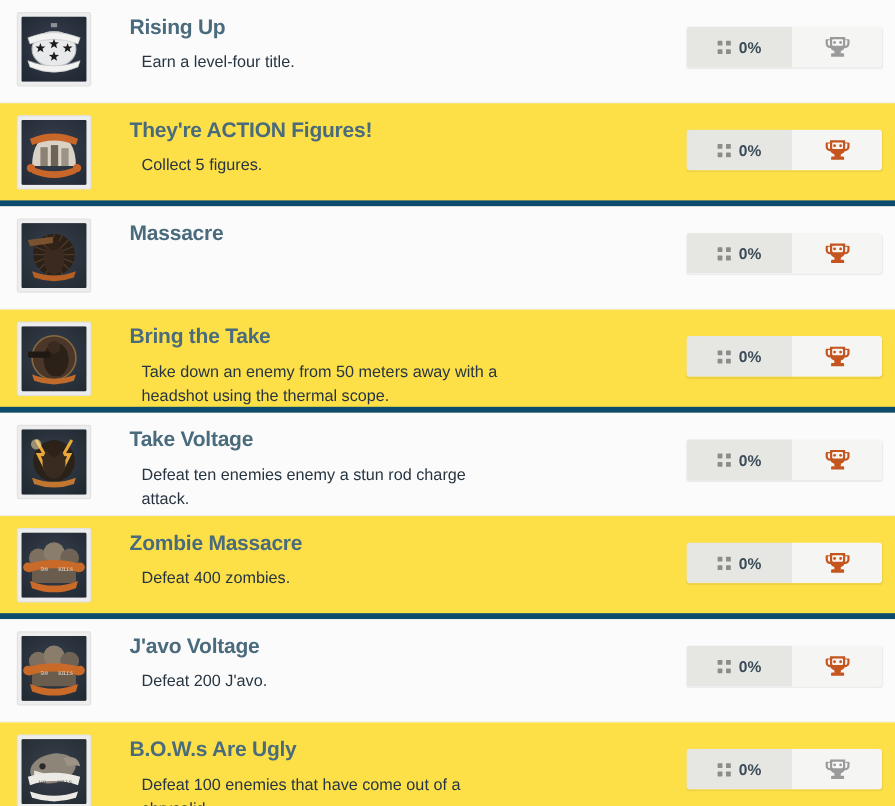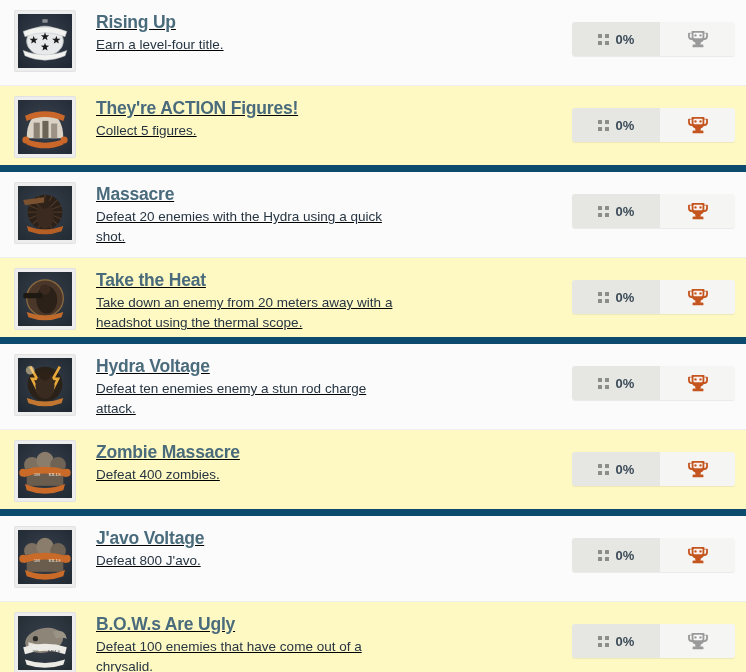--- a/index.html
+++ b/index.html
@@ -26,22 +26,22 @@
   .achievement-row {
     position: relative;
     display: flex;
     align-items: flex-start;
     height: 86px;
     padding: 0;
     background: #fbfbfb;
     border-bottom: 1px solid #efefef;
   }
   .achievement-row.alt {
-    background: #fef9c3;
-    border-bottom: 7px solid #0c4a6e;
+    background: #fde047;
+    border-bottom: 5px solid #0c4a6e;
   }
 
   
   .thumb-wrap {
     flex: 0 0 auto;
     margin: 10px 0 0 14px;
     width: 62px;
     height: 62px;
     padding: 3px;
     background: #ededed;
@@ -55,38 +55,37 @@
     position: relative;
     overflow: hidden;
     background: #1d2530;
   }
   .thumb svg { display: block; width: 100%; height: 100%; }
 
   
   .text-block {
     flex: 1 1 auto;
     min-width: 0;
-    padding: 12px 0 0 20px;
+    padding: 12px 0 0 32px;
     max-width: 420px;
-    text-decoration: underline;
   }
   .ach-title {
     font-size: 17.5px;
     font-weight: bold;
     line-height: 1.15;
     color: #4a6b7c;
     letter-spacing: -0.2px;
     margin: 0 0 3px 0;
     white-space: nowrap;
   }
   .ach-desc {
     font-size: 13.5px;
     line-height: 1.5;
     color: #273542;
-    margin: 0;
+    margin: 10px;
     max-width: 300px;
   }
 
   
   .badge {
     position: absolute;
     top: 22px;
     right: 11px;
     display: flex;
     align-items: stretch;
@@ -267,21 +266,20 @@
             <line x1="31" y1="30" x2="49.5" y2="22.3" stroke="#6b4a2e" stroke-width="1.2" opacity="0.6"></line>
       <ellipse cx="31" cy="34" rx="10" ry="15" fill="#3b2a20"></ellipse>
       <circle cx="31" cy="20" r="6" fill="#2f2219"></circle>
       <path d="M6 16 L30 13 L30 19 L8 22 Z" fill="#7a5230"></path>
       <path d="M10 46 Q31 54 52 46 L50 52 Q31 59 12 52 Z" fill="#b65f25"></path>
           </svg>
         </div>
     </div>
     <div class="text-block">
       <div class="ach-title">Massacre</div>
-      <div class="ach-desc">Defeat 20 enemies with the Hydra using a quick shot.</div>
     </div>
     <div class="badge">
       <div class="badge-progress">
         <span class="dot-grid">
             <i></i>
             <i></i>
             <i></i>
             <i></i>
           </span>
         <span class="pct">0%</span>
@@ -313,22 +311,22 @@
       <circle cx="31" cy="30" r="21" fill="#4a3729"></circle>
       <circle cx="31" cy="30" r="21" fill="none" stroke="#8a6a3f" stroke-width="1.5"></circle>
       <ellipse cx="33" cy="32" rx="12" ry="16" fill="#2c2119"></ellipse>
       <circle cx="31" cy="20" r="6" fill="#3a2a1f"></circle>
       <rect x="6" y="24" width="22" height="6" rx="2" fill="#1e1913"></rect>
       <path d="M10 46 Q31 54 52 46 L50 52 Q31 59 12 52 Z" fill="#c06b2c"></path>
           </svg>
         </div>
     </div>
     <div class="text-block">
-      <div class="ach-title">Take the Heat</div>
-      <div class="ach-desc">Take down an enemy from 20 meters away with a headshot using the thermal scope.</div>
+      <div class="ach-title">Bring the Take</div>
+      <div class="ach-desc">Take down an enemy from 50 meters away with a headshot using the thermal scope.</div>
     </div>
     <div class="badge">
       <div class="badge-progress">
         <span class="dot-grid">
             <i></i>
             <i></i>
             <i></i>
             <i></i>
           </span>
         <span class="pct">0%</span>
@@ -361,21 +359,21 @@
       <path d="M14 10 L22 24 L16 24 L24 40" stroke="#e8a83a" stroke-width="3" fill="none"></path>
       <path d="M48 10 L40 24 L46 24 L38 40" stroke="#e8a83a" stroke-width="3" fill="none"></path>
       <ellipse cx="31" cy="32" rx="11" ry="15" fill="#3a2b21"></ellipse>
       <circle cx="31" cy="20" r="6" fill="#2d2118"></circle>
       <circle cx="14" cy="14" r="5" fill="#f2d9a0" opacity="0.55"></circle>
       <path d="M10 46 Q31 54 52 46 L50 52 Q31 59 12 52 Z" fill="#c2762f"></path>
           </svg>
         </div>
     </div>
     <div class="text-block">
-      <div class="ach-title">Hydra Voltage</div>
+      <div class="ach-title">Take Voltage</div>
       <div class="ach-desc">Defeat ten enemies enemy a stun rod charge attack.</div>
     </div>
     <div class="badge">
       <div class="badge-progress">
         <span class="dot-grid">
             <i></i>
             <i></i>
             <i></i>
             <i></i>
           </span>
@@ -464,21 +462,21 @@
       <path d="M8 46 Q31 55 54 46 L52 53 Q31 61 10 53 Z" fill="#c96a28"></path>
       <circle cx="6" cy="33" r="4.5" fill="#c96a28"></circle>
             <circle cx="56" cy="33" r="4.5" fill="#c96a28"></circle>
       <text x="18" y="37" font-size="5" fill="#f6ecdc" font-family="serif">500</text>
       <text x="35" y="37" font-size="5" fill="#f6ecdc" font-family="serif">KILLS</text>
           </svg>
         </div>
     </div>
     <div class="text-block">
       <div class="ach-title">J'avo Voltage</div>
-      <div class="ach-desc">Defeat 800 J'avo.</div>
+      <div class="ach-desc">Defeat 200 J'avo.</div>
     </div>
     <div class="badge">
       <div class="badge-progress">
         <span class="dot-grid">
             <i></i>
             <i></i>
             <i></i>
             <i></i>
           </span>
         <span class="pct">0%</span>

